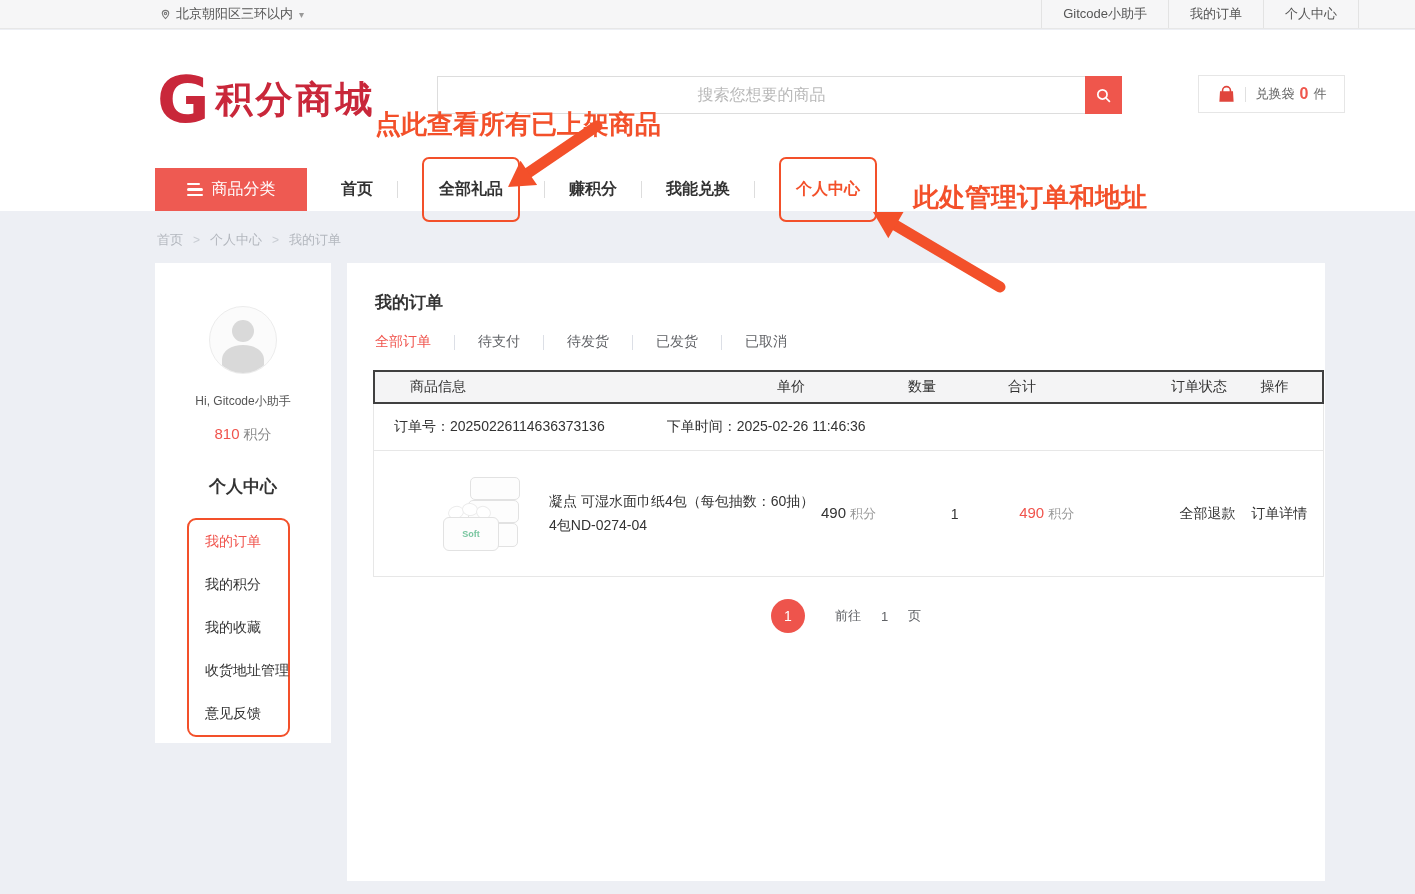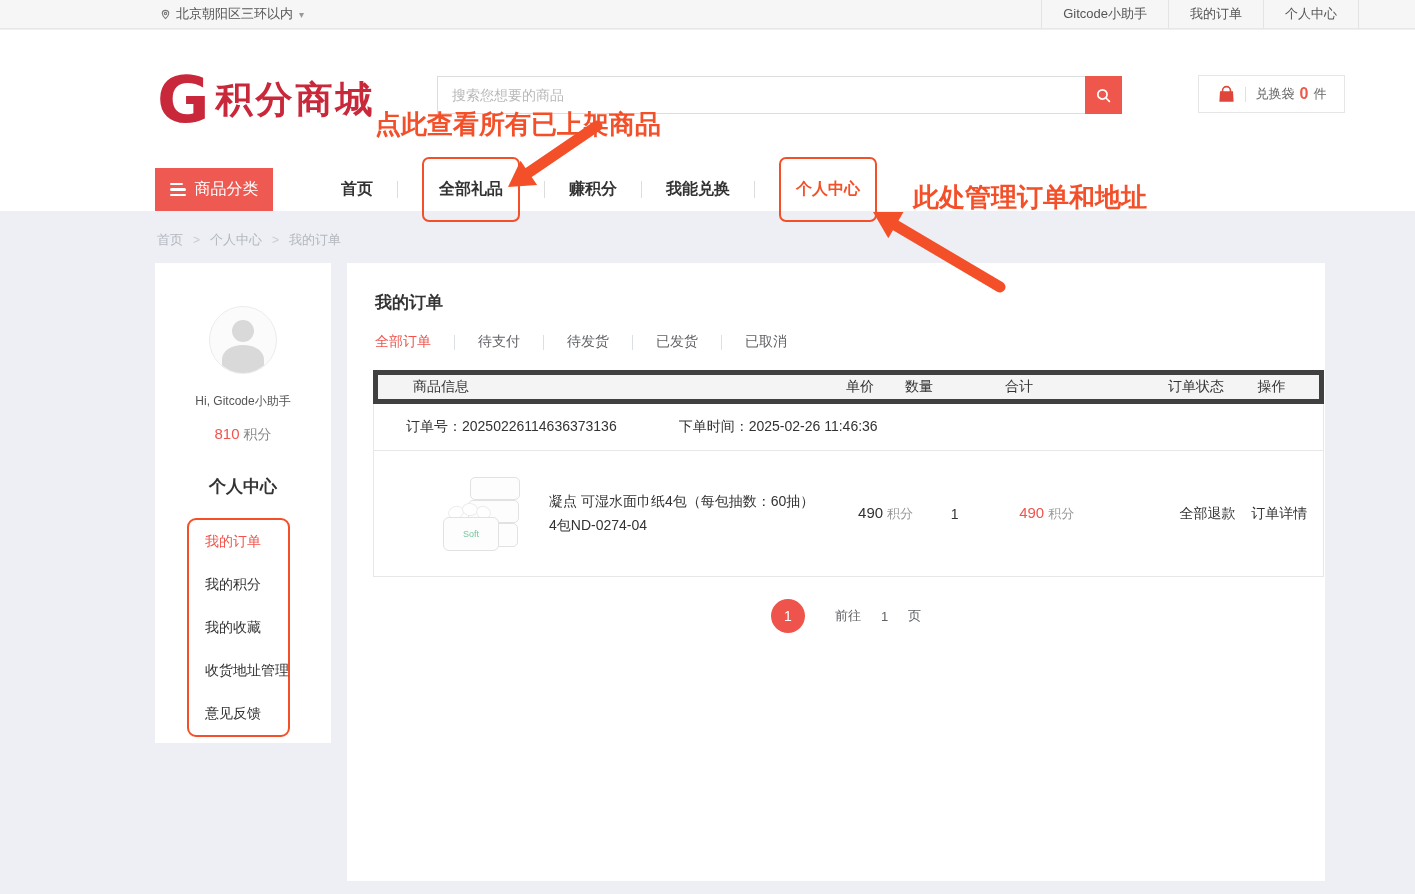--- a/index.html
+++ b/index.html
@@ -17,37 +17,37 @@
   .topbar-link { display:flex; align-items:center; padding:0 21px; border-left:1px solid #e3e3e3; cursor:pointer; color:#555; }
   .topbar-link:last-child { border-right:1px solid #e3e3e3; }
 
   
   .header { position:absolute; top:30px; left:0; width:100%; height:181px; background:#fff; }
   .logo { position:absolute; left:157px; top:40px; display:flex; align-items:center; cursor:pointer; }
   .logo-g { font-size:64px; font-weight:bold; color:#c9273a; line-height:0.95; font-family:"DejaVu Sans",sans-serif; }
   .logo-text { font-size:37px; font-weight:bold; color:#c9273a; margin-left:6px; letter-spacing:3px; }
   .search { position:absolute; left:437px; top:46px; display:flex; }
   .search input { width:648px; height:38px; border:1px solid #ddd; border-right:none; padding:0 14px;
-                  font-size:14px; color:#b91c1c; outline:none; background:#fff; }
+                  font-size:16px; color:#b91c1c; outline:none; background:#fff;text-align:center; }
   .search input::placeholder { color:#b9b9b9; }
   .search-btn { width:37px; height:38px; background:#ef564c; border:none; display:flex;
                 align-items:center; justify-content:center; cursor:pointer; }
   .bag { position:absolute; left:1198px; top:45px; width:147px; height:38px; border:1px solid #e6e6e6;
          background:#fff; display:flex; align-items:center; justify-content:center; cursor:pointer; }
   .bag-divider { width:1px; height:15px; background:#e0e0e0; margin:0 10px 0 9px; }
   .bag-label { font-size:13px; color:#666; }
   .bag-count { font-size:16px; font-weight:bold; color:#ef564c; margin:0 5px; }
   .bag-unit { font-size:13px; color:#666; }
 
   .note { position:absolute; font-size:26px; font-weight:bold; color:#f3502a; white-space:nowrap; }
   .note-gifts { left:375px; top:77px; }
   .note-profile { left:913px; top:150px; }
 
   
-  .nav-cat { position:absolute; left:155px; top:138px; width:118px; height:43px; background:#ee5a52;
+  .nav-cat { position:absolute; left:155px; top:138px; width:152px; height:43px; background:#ee5a52;
              color:#fff; display:flex; align-items:center; justify-content:center; font-size:16px; cursor:pointer; }
   .burger { display:inline-block; margin-right:9px; }
   .burger i { display:block; height:2.5px; background:#fff; border-radius:2px; margin:3px 0; }
   .burger i:nth-child(1){ width:13px; } .burger i:nth-child(2){ width:16px; } .burger i:nth-child(3){ width:16px; }
   .nav { position:absolute; left:341px; top:138px; height:43px; display:flex; align-items:center;
          font-size:16px; color:#333; font-weight:bold; }
   .nav-item { cursor:pointer; white-space:nowrap; }
   .nav-sep { width:1px; height:17px; background:#ddd; margin:0 24px; }
   .box-annot { border:2.5px solid #f3502a; border-radius:7px; padding:20px 15px; }
   .nav-item.red-text { color:#f3502a; }
@@ -75,46 +75,46 @@
 
   
   .main { position:absolute; left:347px; top:263px; width:978px; height:618px; background:#fff; }
   .main-title { position:absolute; left:28px; top:28px; font-size:17px; font-weight:bold; color:#333; }
   .tabs { position:absolute; left:28px; top:70px; display:flex; align-items:center; font-size:14px; color:#606266; }
   .tab { cursor:pointer; }
   .tab.active { color:#f0544d; }
   .tab-sep { width:1px; height:15px; background:#dcdfe6; margin:0 23px; }
 
   .order-table { position:absolute; left:26px; top:107px; width:951px; font-size:14px; color:#333; }
-  .t-head { display:flex; align-items:center; height:34px; background:#f4f4f5; border:5px solid #404040; }
+  .t-head { display:flex; align-items:center; height:34px; background:#f4f4f5; border:2px solid #404040; }
   .c-prod { flex:1; padding-left:35px; text-align:left; }
-  .c-price { width:100px; text-align:right; }
+  .c-price { width:100px; text-align:left; }
   .c-qty { width:90px; text-align:center; }
   .c-total { width:110px; text-align:center; }
   .c-status { width:150px; text-align:right; }
   .c-act { width:95px; text-align:center; }
-  .t-meta { display:flex; align-items:center; height:47px; border:1px solid #e7e7e7; border-top:none; padding-left:32px;text-align:right; }
+  .t-meta { display:flex; align-items:center; height:47px; border:1px solid #e7e7e7; border-top:none; padding-left:20px;text-align:right; }
   .t-meta .meta-time { margin-left:62px; }
   .t-row { display:flex; align-items:center; height:126px; border:1px solid #e7e7e7; border-top:none; }
   .prod-cell { display:flex; align-items:center; }
   .prod-name { margin-left:25px; width:272px; line-height:1.65; color:#333; }
   .pts-num { font-size:15px; color:#333; }
   .pts-num.red { color:#f0544d; }
   .pts-unit { font-size:13px; color:#999; margin-left:4px; }
   .action-link { cursor:pointer; }
 
   
   .prod-img { position:relative; width:82px; height:82px; margin-left:33px; flex:none; }
   .pk { position:absolute; background:#fdfdfd; border:1px solid #e2e2e2; border-radius:5px; }
   .pk1 { left:28px; top:4px;  width:50px; height:23px; }
   .pk2 { left:26px; top:27px; width:51px; height:23px; }
   .pk3 { left:24px; top:50px; width:52px; height:24px; }
   .pk-front { left:1px; top:44px; width:56px; height:34px; border-radius:6px; z-index:3;
               display:flex; align-items:center; justify-content:center; }
-  .pk-front span { font-size:9px; color:#79c6a0; font-weight:normal; }
+  .pk-front span { font-size:9px; color:#79c6a0; font-weight:bold; }
   .tissue { position:absolute; background:#fff; border:1px solid #ececec; border-radius:50%; z-index:2; }
   .ts1 { left:6px;  top:33px; width:16px; height:13px; transform:rotate(-18deg); }
   .ts2 { left:20px; top:30px; width:16px; height:13px; transform:rotate(8deg); }
   .ts3 { left:34px; top:33px; width:15px; height:13px; transform:rotate(22deg); }
 
   
   .pagination { position:absolute; left:0; top:336px; width:100%; height:34px; display:flex;
                 align-items:center; justify-content:center; transform:translateX(10px); font-size:13px; color:#606266; }
   .pg-num { width:34px; height:34px; border-radius:50%; background:#ee544c; color:#fff; display:flex;
             align-items:center; justify-content:center; font-size:14px; cursor:pointer; }

